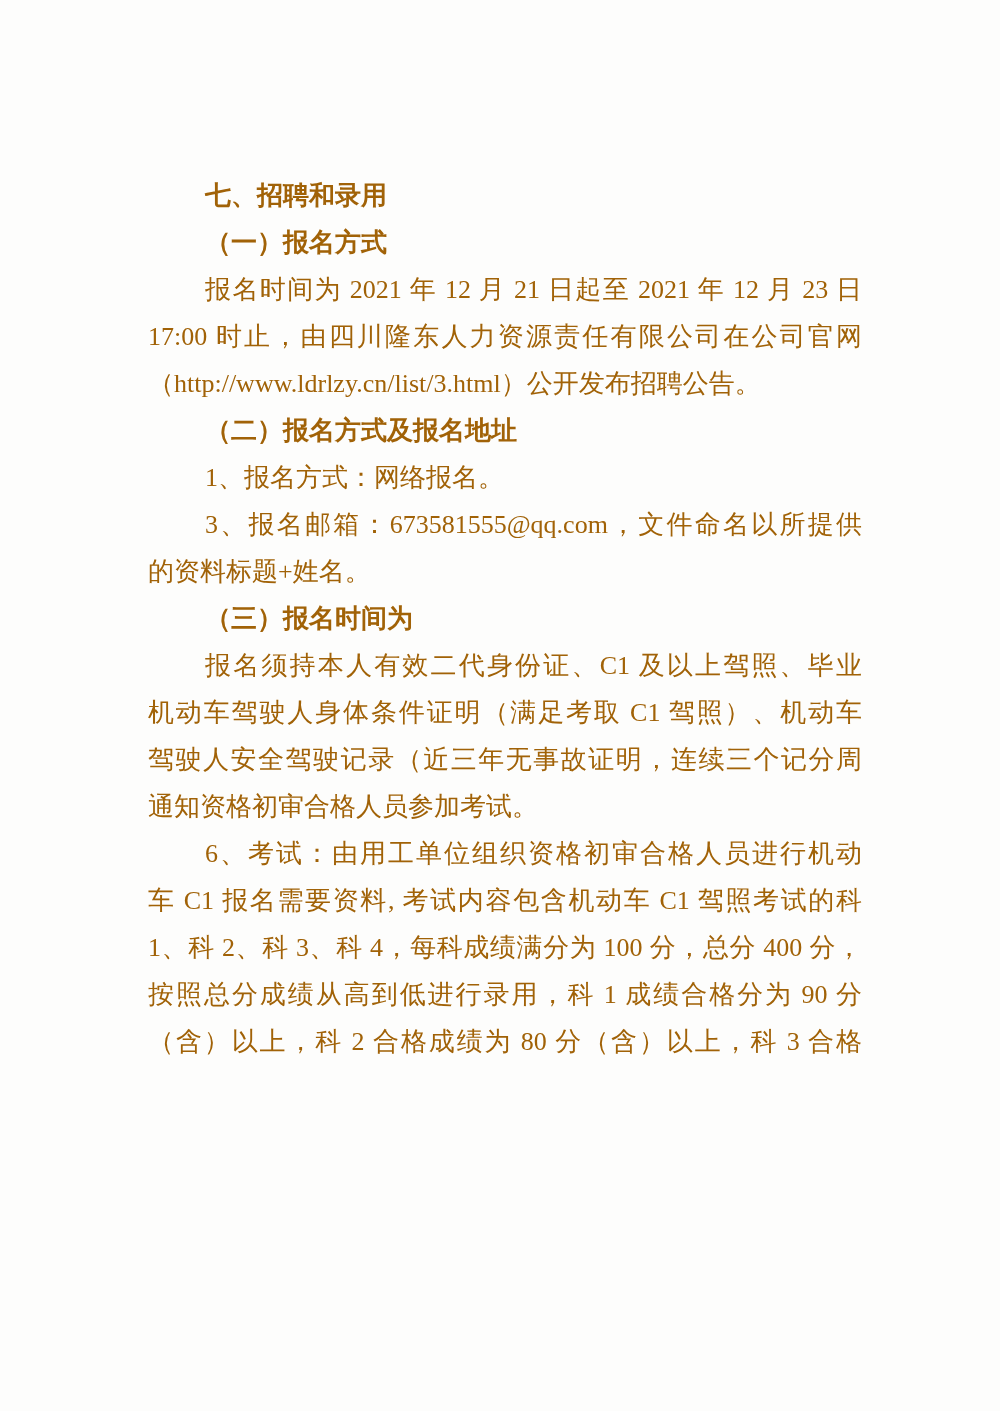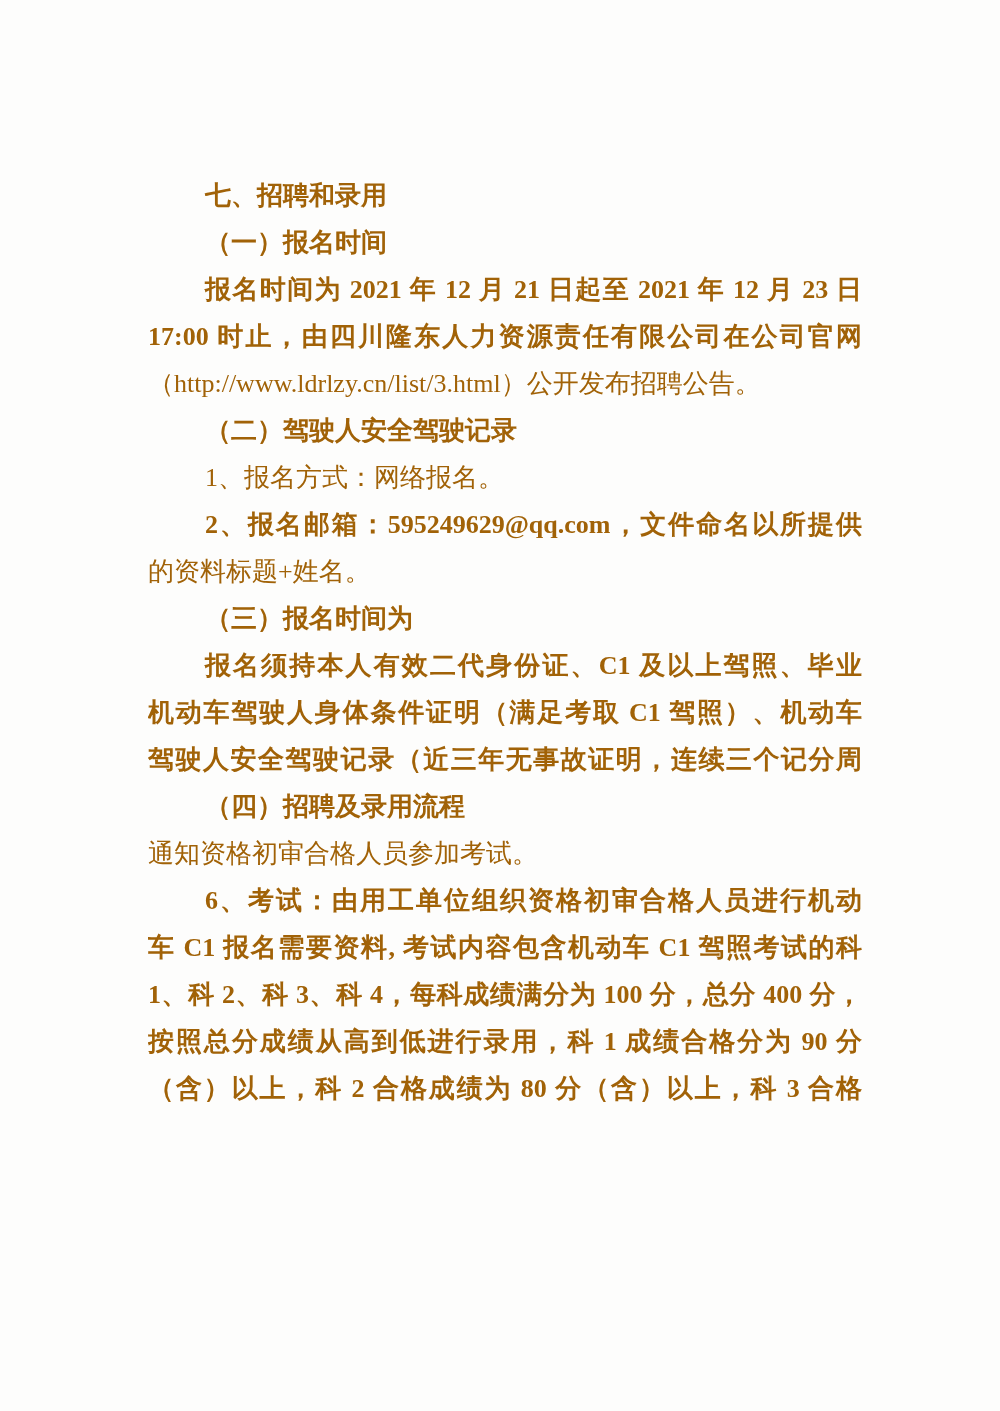--- a/index.html
+++ b/index.html
@@ -42,42 +42,40 @@
   p.line.bold {
     font-weight: 700;
   }
   p.line.indent {
     text-indent: 57px;
   }
   p.line.fill {
     text-align: justify;
     text-align-last: justify;
     text-justify: inter-character;
-    font-weight: bold;
   }
 </style>
 </head>
 <body style="background: rgb(253, 253, 252);">
 
 <div class="page" style="background: rgb(253, 253, 252); color: #a16207; margin-top: 46px;">
   <div class="doc-body" id="doc-body">
       <p class="line bold indent">七、招聘和录用</p>
-      <p class="line bold indent">（一）报名时间</p>
+      <p class="line bold indent">（一）报名方式</p>
       <p class="line indent fill">报名时间为 2021 年 12 月 21 日起至 2021 年 12 月 23 日</p>
       <p class="line fill">17:00 时止，由四川隆东人力资源责任有限公司在公司官网</p>
       <p class="line">（http://www.ldrlzy.cn/list/3.html）公开发布招聘公告。</p>
-      <p class="line bold indent">（二）驾驶人安全驾驶记录</p>
+      <p class="line bold indent">（二）报名方式及报名地址</p>
       <p class="line indent">1、报名方式：网络报名。</p>
-      <p class="line indent fill">2、报名邮箱：595249629@qq.com，文件命名以所提供</p>
+      <p class="line indent fill">3、报名邮箱：673581555@qq.com，文件命名以所提供</p>
       <p class="line">的资料标题+姓名。</p>
       <p class="line bold indent">（三）报名时间为</p>
       <p class="line indent fill">报名须持本人有效二代身份证、C1 及以上驾照、毕业证、</p>
       <p class="line fill">机动车驾驶人身体条件证明（满足考取 C1 驾照）、机动车</p>
       <p class="line fill">驾驶人安全驾驶记录（近三年无事故证明，连续三个记分周</p>
-      <p class="line bold indent">（四）招聘及录用流程</p>
       <p class="line">通知资格初审合格人员参加考试。</p>
       <p class="line indent fill">6、考试：由用工单位组织资格初审合格人员进行机动</p>
       <p class="line fill">车 C1 报名需要资料, 考试内容包含机动车 C1 驾照考试的科</p>
       <p class="line fill">1、科 2、科 3、科 4，每科成绩满分为 100 分，总分 400 分，</p>
       <p class="line fill">按照总分成绩从高到低进行录用，科 1 成绩合格分为 90 分</p>
       <p class="line fill">（含）以上，科 2 合格成绩为 80 分（含）以上，科 3 合格</p>
     </div>
 </div>
 
 </body></html>

